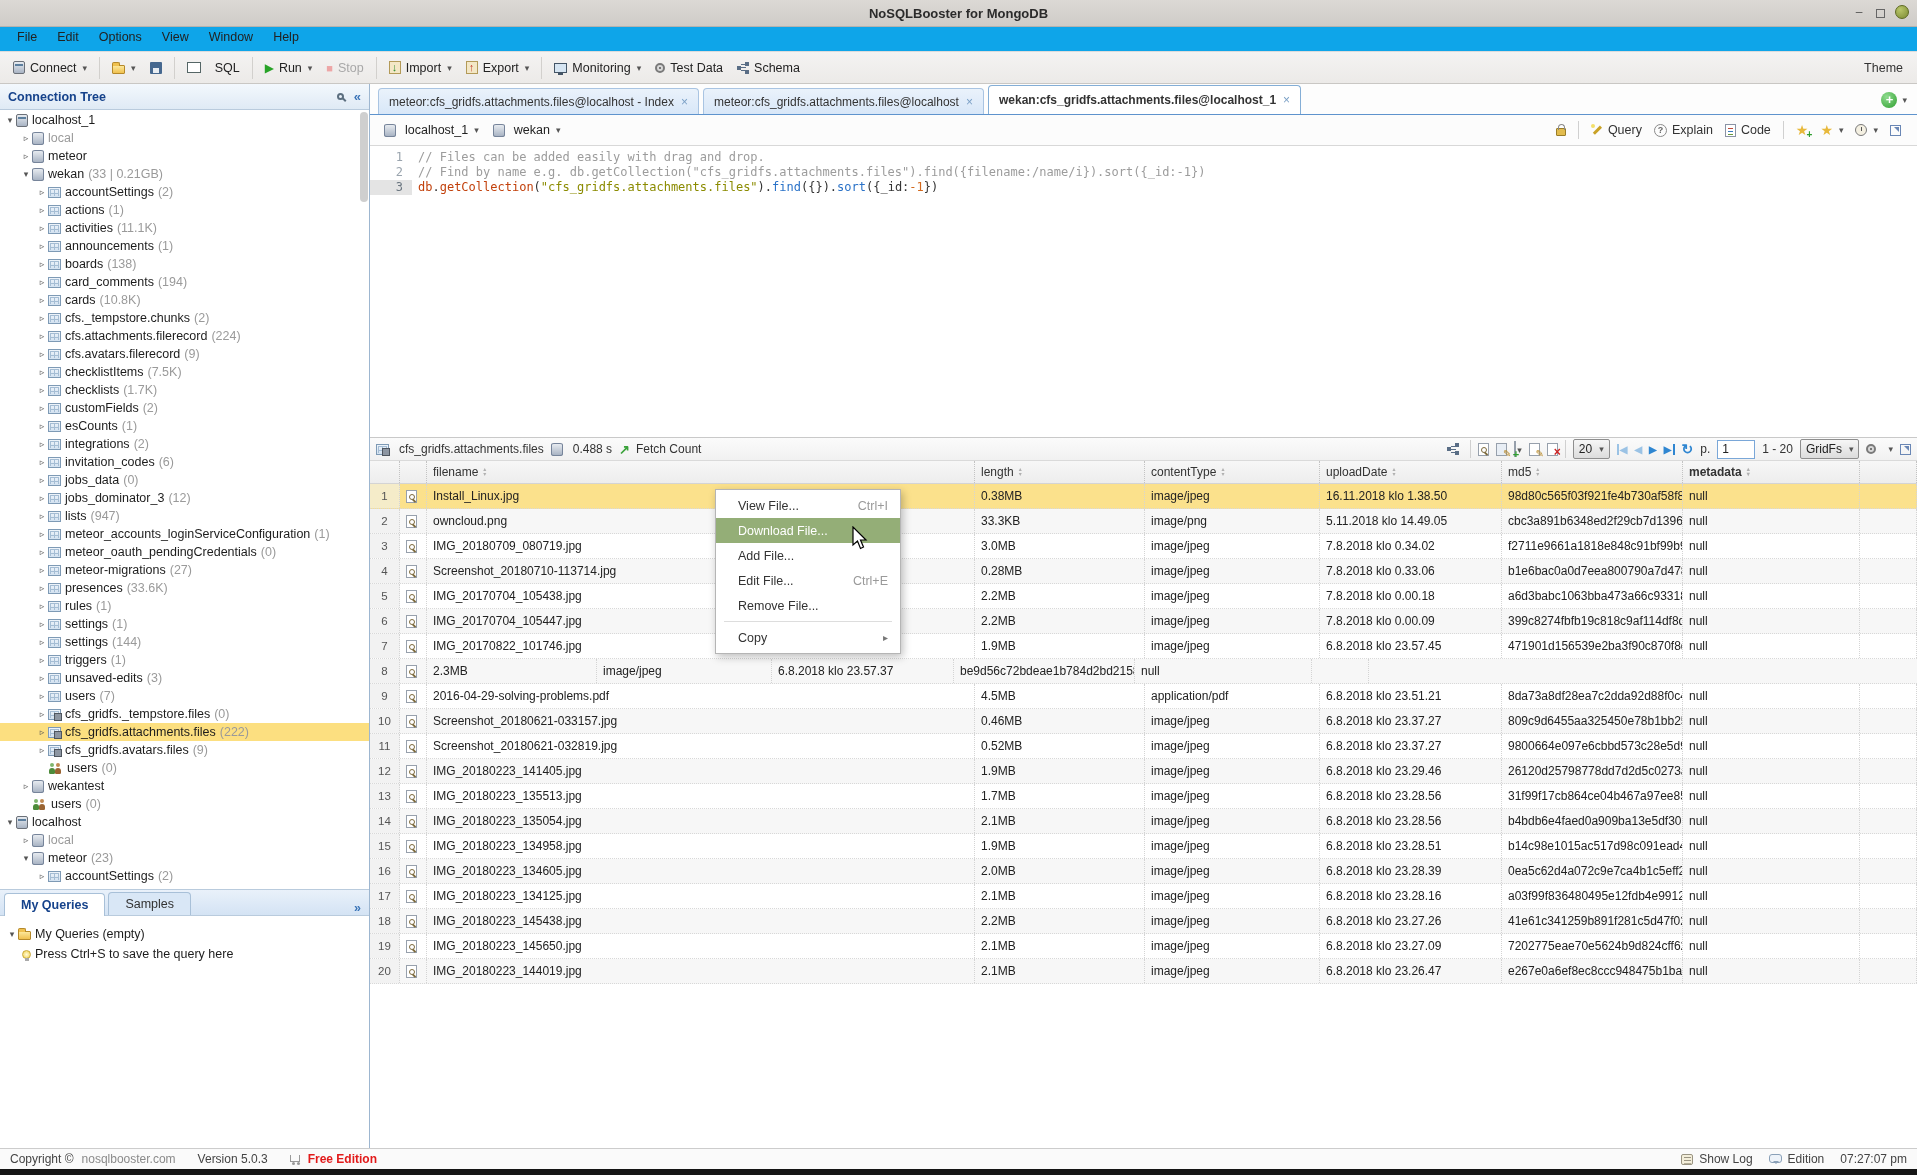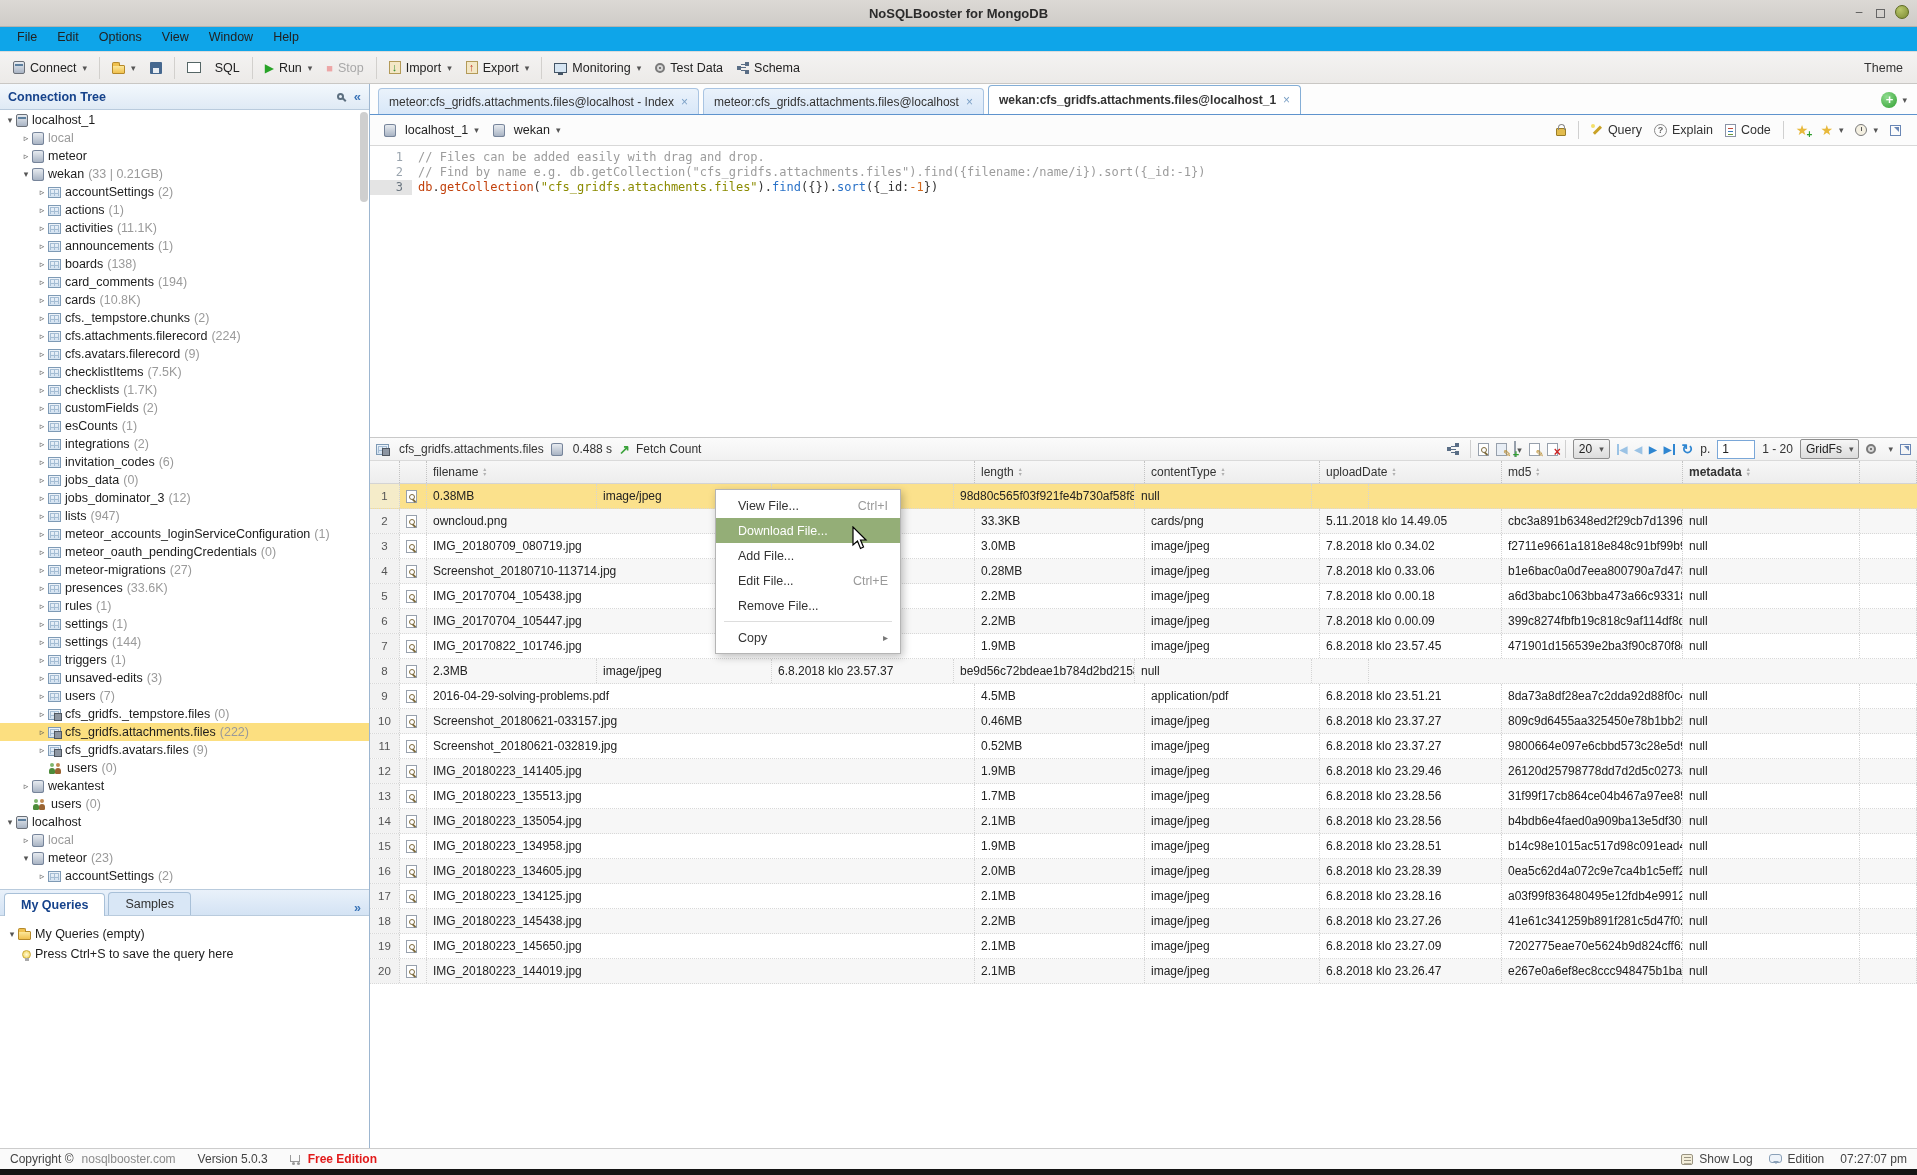--- a/index.html
+++ b/index.html
@@ -676,35 +676,36 @@
         <span class="sort"></span>
       </div>
       <div class="hc" style="width: 57px; flex: 0 0 57px;"></div>
     </div>
   <div id="grid-body">
       <div class="grow hl">
         <div class="gc num" style="flex: 0 0 30px; width: 30px;">1</div>
         <div class="gc" style="flex: 0 0 27px; width: 27px;">
           <span class="docmag"></span>
         </div>
+        <div class="gc" style="flex: 0 0 548px; width: 548px;">Install_Linux.jpg</div>
         <div class="gc" style="flex: 0 0 170px; width: 170px;">0.38MB</div>
         <div class="gc" style="flex: 0 0 175px; width: 175px;">image/jpeg</div>
         <div class="gc" style="flex: 0 0 182px; width: 182px;">16.11.2018 klo 1.38.50</div>
         <div class="gc" style="flex: 0 0 181px; width: 181px;">98d80c565f03f921fe4b730af58f8d</div>
         <div class="gc" style="flex: 0 0 177px; width: 177px;">null</div>
         <div class="gc" style="flex: 0 0 57px; width: 57px;"></div>
       </div>
       <div class="grow">
         <div class="gc num" style="flex: 0 0 30px; width: 30px;">2</div>
         <div class="gc" style="flex: 0 0 27px; width: 27px;">
           <span class="docmag"></span>
         </div>
         <div class="gc" style="flex: 0 0 548px; width: 548px;">owncloud.png</div>
         <div class="gc" style="flex: 0 0 170px; width: 170px;">33.3KB</div>
-        <div class="gc" style="flex: 0 0 175px; width: 175px;">cards/png</div>
+        <div class="gc" style="flex: 0 0 175px; width: 175px;">image/png</div>
         <div class="gc" style="flex: 0 0 182px; width: 182px;">5.11.2018 klo 14.49.05</div>
         <div class="gc" style="flex: 0 0 181px; width: 181px;">cbc3a891b6348ed2f29cb7d13968</div>
         <div class="gc" style="flex: 0 0 177px; width: 177px;">null</div>
         <div class="gc" style="flex: 0 0 57px; width: 57px;"></div>
       </div>
       <div class="grow">
         <div class="gc num" style="flex: 0 0 30px; width: 30px;">3</div>
         <div class="gc" style="flex: 0 0 27px; width: 27px;">
           <span class="docmag"></span>
         </div>

